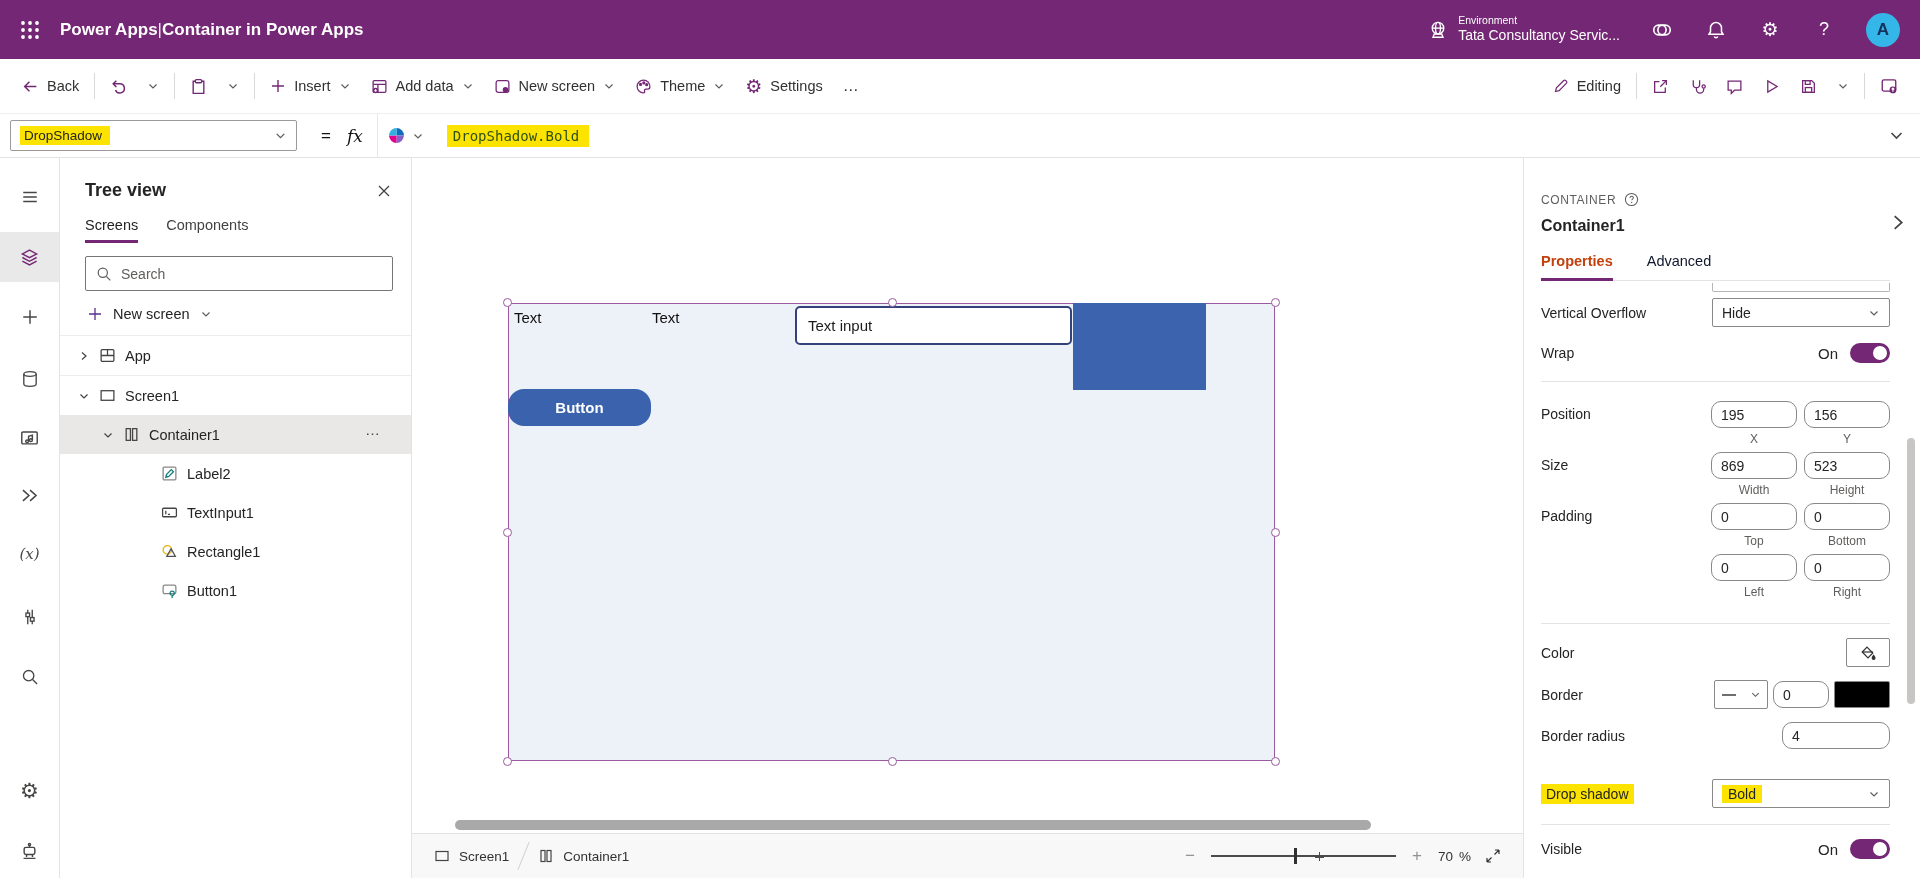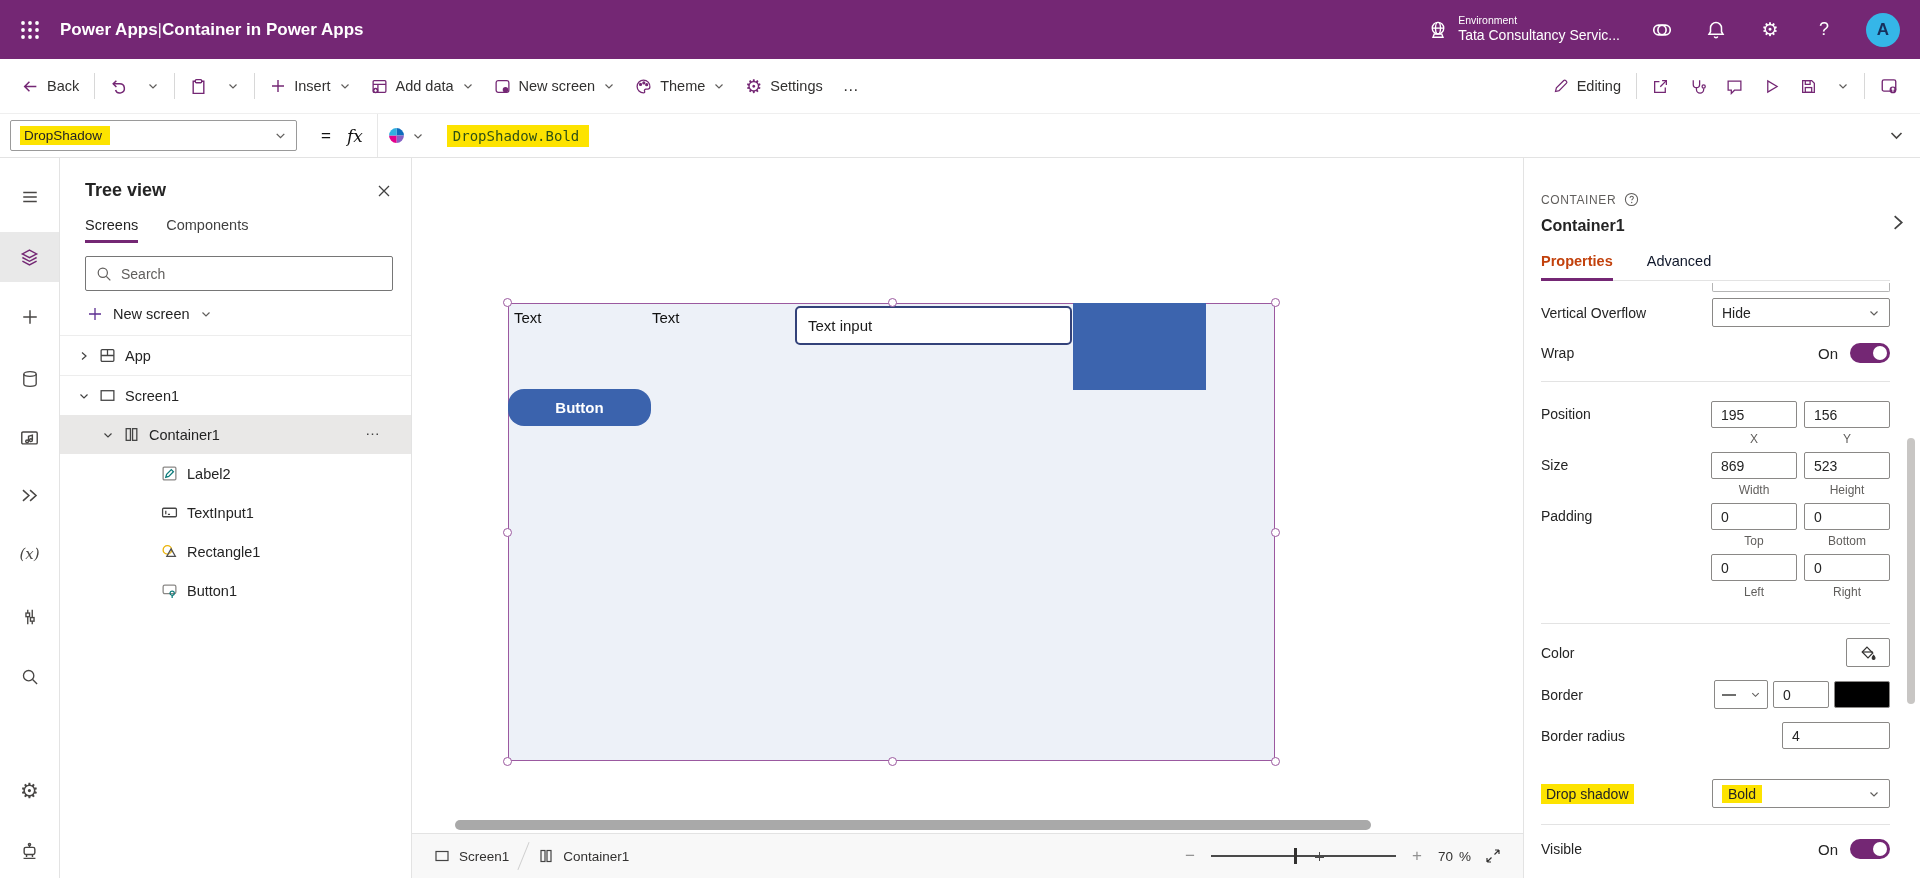--- a/index.html
+++ b/index.html
@@ -109,21 +109,21 @@
   .plabel{font-size:14px;color:#242424}
   .dd{width:178px;height:29px;border:1px solid #8a8886;border-radius:2px;background:#fff;display:flex;align-items:center;justify-content:space-between;padding:0 9px;font-size:14px;cursor:pointer}
   .dd .dv{padding:1px 6px}
   .onwrap{display:flex;align-items:center;gap:12px}
   .onlbl{font-size:15px}
   .tgl{width:40px;height:20px;border-radius:10px;background:#742774;position:relative;cursor:pointer}
   .tgl:after{content:"";position:absolute;right:3px;top:3px;width:14px;height:14px;border-radius:50%;background:#fff}
   .pdiv{height:1px;background:#e3e3e3;margin-top:18px}
   .ctl2{display:flex;gap:7px}
   .fld{width:86px}
-  .fld input{width:100%;height:27px;border:1px solid #8a8886;border-radius:2px;padding:0 9px;font-size:14px;color:#242424;font-family:inherit;outline:0}
+  .fld input{width:100%;height:27px;border:1px solid #8a8886;border-radius:10px;padding:0 9px;font-size:14px;color:#242424;font-family:inherit;outline:0}
   .fld .sub{font-size:12px;color:#605e5c;text-align:center;margin-top:4px}
   .clrbtn{width:44px;height:29px;border:1px solid #8a8886;border-radius:2px;background:#fff;display:flex;align-items:center;justify-content:center;cursor:pointer}
   .bctl{display:flex;gap:5px;align-items:center}
   .dd.mini{width:54px;padding:0 6px}
   .fld.mini{width:56px}
   .swatch{width:56px;height:27px;background:#000;border:1px solid #8a8886;border-radius:2px;cursor:pointer}
   .fld.rad{width:108px}
   .pscroll{position:absolute;right:5px;top:280px;width:8px;height:266px;border-radius:4px;background:#c8c6c4;cursor:pointer}
 </style>
 </head>

